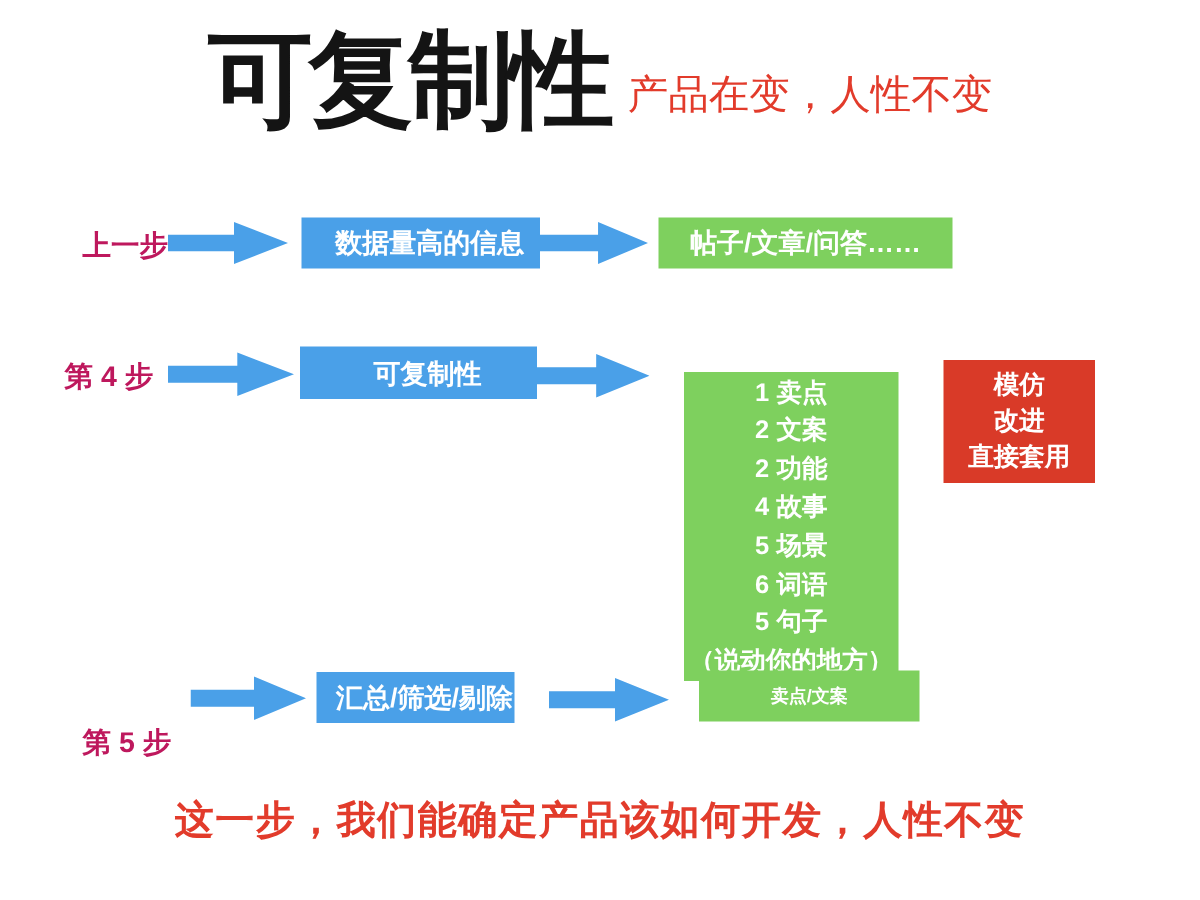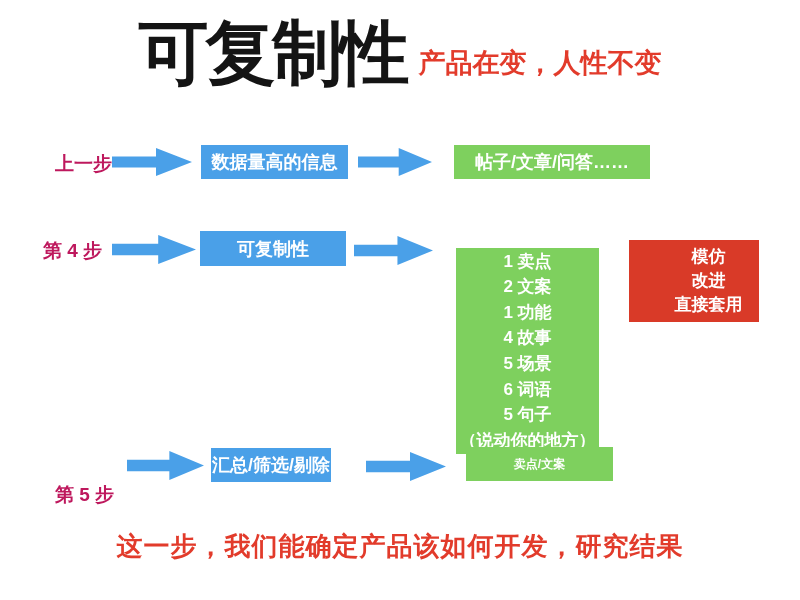--- a/index.html
+++ b/index.html
@@ -1,26 +1,26 @@
 <!DOCTYPE html>
 <html style="--blue: #4aa0e8; --green: #7ed05e; --red: #d93a28; --red_text: #e23b2b; --black: #141414;"><head>
 <meta charset="utf-8">
 <style>
   html,body{margin:0;padding:0;}
   body{width:800px;height:600px;background:#ffffff;font-family:"Liberation Sans",sans-serif;}
   .slide{position:relative;width:800px;height:600px;background:#ffffff;overflow:hidden;}
 
   .header{position:absolute;top:10px;left:0;width:800px;display:flex;justify-content:center;align-items:flex-end;gap:12px;}
   .title{font-size:70px;font-weight:bold;color:#141414;line-height:1.25;letter-spacing:-3px;white-space:nowrap;}
-  .subtitle{font-size:27px;font-weight:bold;color:var(--red_text,#e23b2b);margin-bottom:17px;white-space:nowrap;}
+  .subtitle{font-size:27px;font-weight:normal;color:var(--red_text,#e23b2b);margin-bottom:17px;white-space:nowrap;}
 
   .lbl{position:absolute;font-size:19px;font-weight:bold;color:#be185d;white-space:nowrap;}
 
   .box{position:absolute;display:flex;align-items:center;justify-content:center;color:#ffffff;font-weight:bold;white-space:nowrap;}
-  .blue{background:var(--blue,#4aa0e8);}
+  .blue{background:var(--blue,#4aa0e8);padding-left:12px;}
   .green{background:var(--green,#7ed05e);}
   .redbox{background:var(--red,#d93a28);}
 
   .listbox{flex-direction:column;justify-content:center;font-size:17px;line-height:25.6px;text-align:center;margin-top:40px;}
   .actionbox{flex-direction:column;justify-content:center;font-size:17px;line-height:24px;text-align:center;}
 
   .arrow{position:absolute;color:var(--blue,#4aa0e8);}
   .arrow svg{display:block;width:100%;height:100%;}
 
   .footer{position:absolute;top:529px;left:0;width:800px;text-align:center;font-size:26px;font-weight:bold;color:var(--red_text,#e23b2b);letter-spacing:1px;white-space:nowrap;}
@@ -40,59 +40,59 @@
     <svg viewBox="0 0 80 32" preserveAspectRatio="none">
         <polygon points="0,10.5 44,10.5 44,2 80,16 44,30 44,21.5 0,21.5" fill="currentColor"></polygon>
       </svg>
   </div>
   <div class="box blue" style="left:201px;top:145px;width:147px;height:34px;font-size:18px;">数据量高的信息</div>
   <div class="arrow" style="left:358px;top:146px;width:74px;height:32px;">
     <svg viewBox="0 0 80 32" preserveAspectRatio="none">
         <polygon points="0,10.5 44,10.5 44,2 80,16 44,30 44,21.5 0,21.5" fill="currentColor"></polygon>
       </svg>
   </div>
-  <div class="box green" style="left:454px;top:145px;width:196px;height:34px;font-size:18px;">帖子/文章/问答……</div>
+  <div class="box green" style="left:439px;top:145px;width:196px;height:34px;font-size:18px;">帖子/文章/问答……</div>
 
   <div class="lbl" style="left:43px;top:238px;">第 4 步</div>
   <div class="arrow" style="left:112px;top:233px;width:84px;height:33px;">
     <svg viewBox="0 0 80 32" preserveAspectRatio="none">
         <polygon points="0,10.5 44,10.5 44,2 80,16 44,30 44,21.5 0,21.5" fill="currentColor"></polygon>
       </svg>
   </div>
   <div class="box blue" style="left:200px;top:231px;width:146px;height:35px;font-size:18px;">可复制性</div>
   <div class="arrow" style="left:354px;top:234px;width:79px;height:33px;">
     <svg viewBox="0 0 80 32" preserveAspectRatio="none">
         <polygon points="0,10.5 44,10.5 44,2 80,16 44,30 44,21.5 0,21.5" fill="currentColor"></polygon>
       </svg>
   </div>
   <div class="box green listbox" style="left:456px;top:208px;width:143px;height:206px;">
     <div>1 卖点</div>
     <div>2 文案</div>
-    <div>1 功能</div>
+    <div>2 功能</div>
     <div>4 故事</div>
     <div>5 场景</div>
     <div>6 词语</div>
     <div>5 句子</div>
     <div>（说动你的地方）</div>
   </div>
-  <div class="box redbox actionbox" style="left:629px;top:240px;width:101px;height:82px;padding-left:29px;">
+  <div class="box redbox actionbox" style="left:629px;top:240px;width:101px;height:82px;">
     <div>模仿</div>
     <div>改进</div>
     <div>直接套用</div>
   </div>
 
   <div class="lbl" style="left:55px;top:482px;">第 5 步</div>
   <div class="arrow" style="left:127px;top:449px;width:77px;height:33px;">
     <svg viewBox="0 0 80 32" preserveAspectRatio="none">
         <polygon points="0,10.5 44,10.5 44,2 80,16 44,30 44,21.5 0,21.5" fill="currentColor"></polygon>
       </svg>
   </div>
   <div class="box blue" style="left:211px;top:448px;width:120px;height:34px;font-size:18px;">汇总/筛选/剔除</div>
   <div class="arrow" style="left:366px;top:450px;width:80px;height:33px;">
     <svg viewBox="0 0 80 32" preserveAspectRatio="none">
         <polygon points="0,10.5 44,10.5 44,2 80,16 44,30 44,21.5 0,21.5" fill="currentColor"></polygon>
       </svg>
   </div>
   <div class="box green" style="left:466px;top:447px;width:147px;height:34px;font-size:12px;">卖点/文案</div>
 
-  <div class="footer">这一步，我们能确定产品该如何开发，研究结果</div>
+  <div class="footer">这一步，我们能确定产品该如何开发，人性不变</div>
 
 </div>
 
 </body></html>

